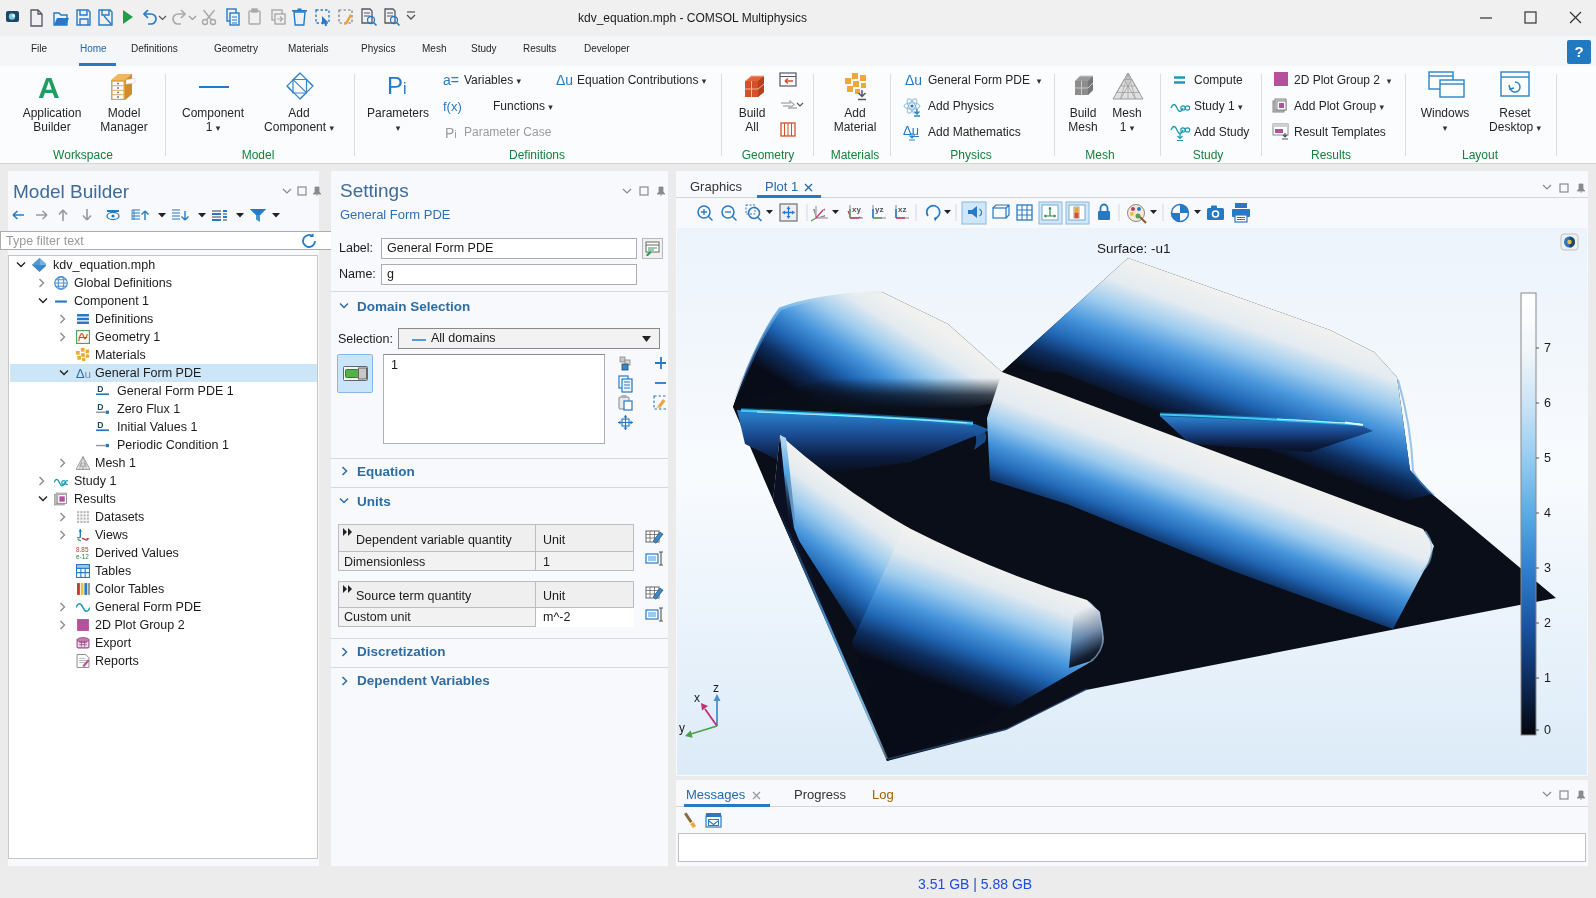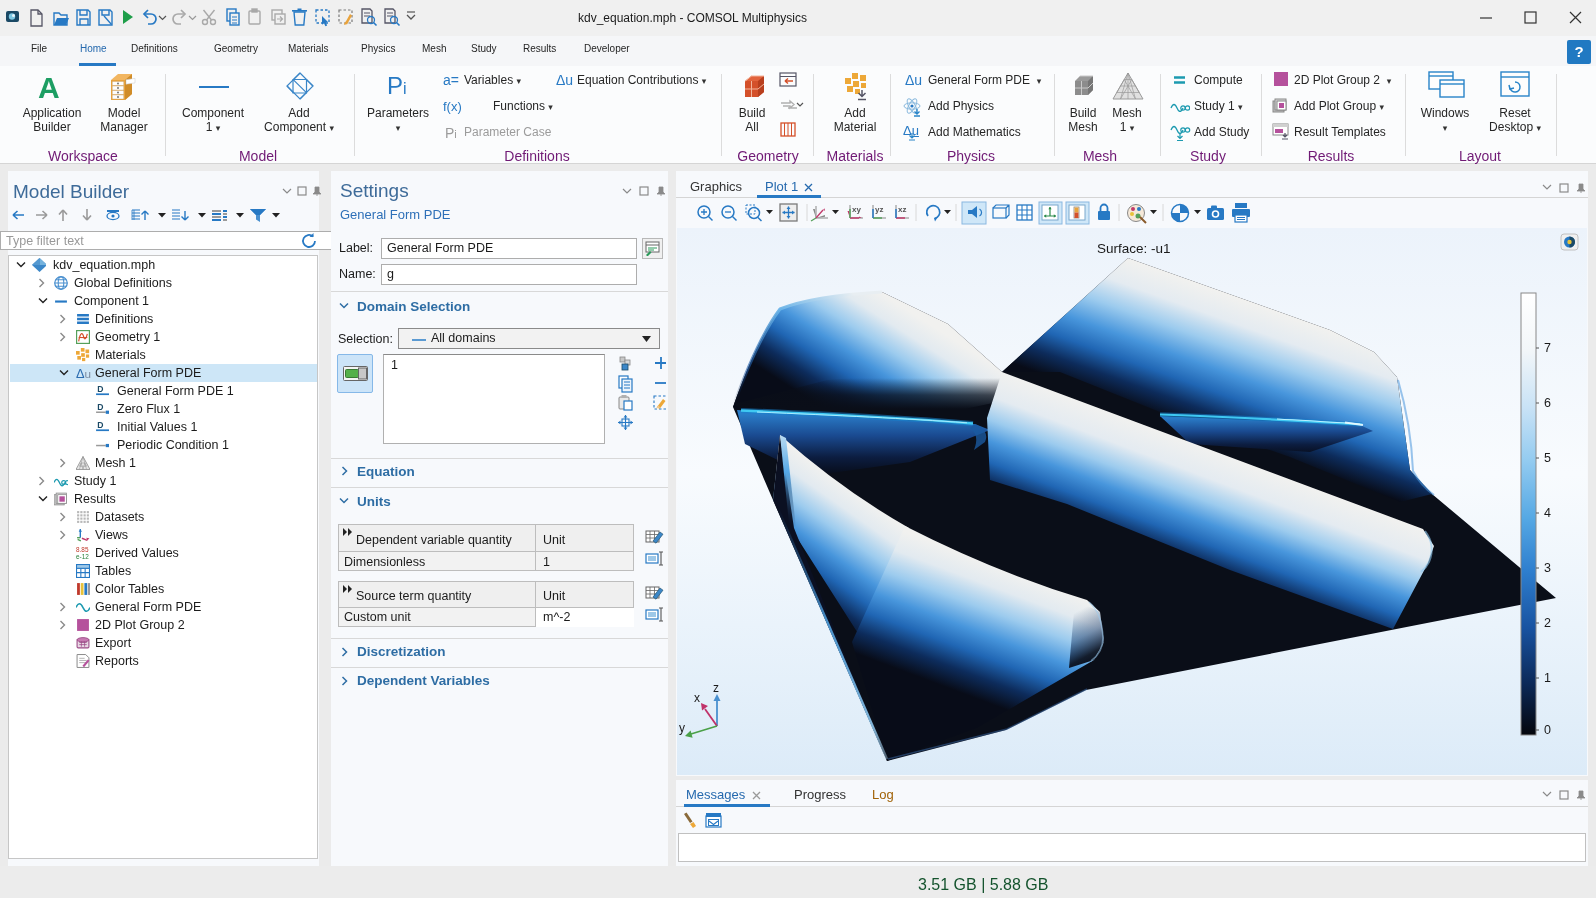--- a/index.html
+++ b/index.html
@@ -9,21 +9,21 @@
 .abs { position:absolute; }
 
 #titlebar { position:absolute; left:0; top:0; width:1596px; height:36px; background:#f0f0f0; }
 #title-text { position:absolute; left:578px; top:11px; font-size:12px; color:#1a1a1a; }
 
 #menubar { position:absolute; left:0; top:36px; width:1596px; height:30px; background:#f5f6f8; }
 .mtab { position:absolute; top:43px; font-size:10px; color:#262626; }
 
 #ribbon { position:absolute; left:0; top:66px; width:1596px; height:98px; background:#fbfcfd; border-bottom:1px solid #d5d5d5; }
 .rsep { position:absolute; top:74px; height:82px; width:1px; background:#dcdcdc; }
-.rlabel { position:absolute; top:148px; font-size:14px; color:#701a75; transform:translateX(-50%); white-space:nowrap; }
+.rlabel { position:absolute; top:148px; font-size:12px; color:#15803d; transform:translateX(-50%); white-space:nowrap; }
 .rbig { position:absolute; text-align:center; font-size:12px; color:#262626; transform:translateX(-50%); white-space:nowrap; line-height:14px; }
 .rrow { position:absolute; font-size:12px; color:#262626; white-space:nowrap; }
 .dim { color:#9b9b9b; }
 .chev { font-size:9px; color:#333; }
 
 .panel { position:absolute; background:#f7f9fc; }
 .ptitle { position:absolute; font-size:19px; color:#3e6b99; }
 .psub { position:absolute; font-size:13px; color:#2e70b8; }
 input, .inputbox { font-family:"Liberation Sans",sans-serif; }
 .inputbox { position:absolute; background:#fff; border:1px solid #adadad; font-size:12.5px; padding:2px 5px; }
@@ -321,21 +321,21 @@
     </svg>
   <div class="rbig" style="left:1445px;top:106px;">Windows<br><span class="chev">▾</span></div>
   <svg class="abs" style="left:1500px;top:71px" width="30" height="26" viewBox="0 0 30 26">
       <rect x="1" y="1" width="28" height="24" fill="#fdfdfd" stroke="#2884c8" stroke-width="1.4"></rect>
       <path d="M1 6 h28" stroke="#2884c8" stroke-width="1.4"></path>
       <path d="M15 11 a5 5 0 1 1 -4.9 6" fill="none" stroke="#2884c8" stroke-width="1.5"></path>
       <path d="M9 14 l1 4 l4 -1" fill="none" stroke="#2884c8" stroke-width="1.5"></path>
     </svg>
   <div class="rbig" style="left:1515px;top:106px;">Reset<br>Desktop <span class="chev">▾</span></div>
   <div id="statusbar" class="abs" style="left:0;top:866px;width:1596px;height:32px;background:#ececec;"></div>
-  <div class="abs" style="left:918px;top:876px;font-size:16px;color:#14532d;">3.51 GB | 5.88 GB</div>
+  <div class="abs" style="left:918px;top:876px;font-size:14px;color:#1d4ed8;">3.51 GB | 5.88 GB</div>
 
   <div class="panel" id="mb" style="left:8px;top:171px;width:311px;height:695px;"></div>
   <div class="ptitle" style="left:13px;top:181px;">Model Builder</div>
   <svg class="abs" style="left:282px;top:186px" width="40" height="10">
       <path d="M1 3 l4 4 l4 -4" fill="none" stroke="#8a8a8a" stroke-width="1.2"></path>
       <rect x="16" y="1" width="8" height="8" fill="none" stroke="#8a8a8a" stroke-width="1.2"></rect>
       <path d="M33 1 h4 v5 l2 2 h-8 l2 -2 z M35 8 v3" fill="#8a8a8a" stroke="#8a8a8a" stroke-width=".8"></path>
     </svg>
   <svg class="abs" style="left:10px;top:206px" width="280" height="18" viewBox="0 0 280 18">
     <path d="M14 9 h-11 m0 0 l4.5 -4 m-4.5 4 l4.5 4" stroke="#2779c4" stroke-width="1.6" fill="none"></path>

